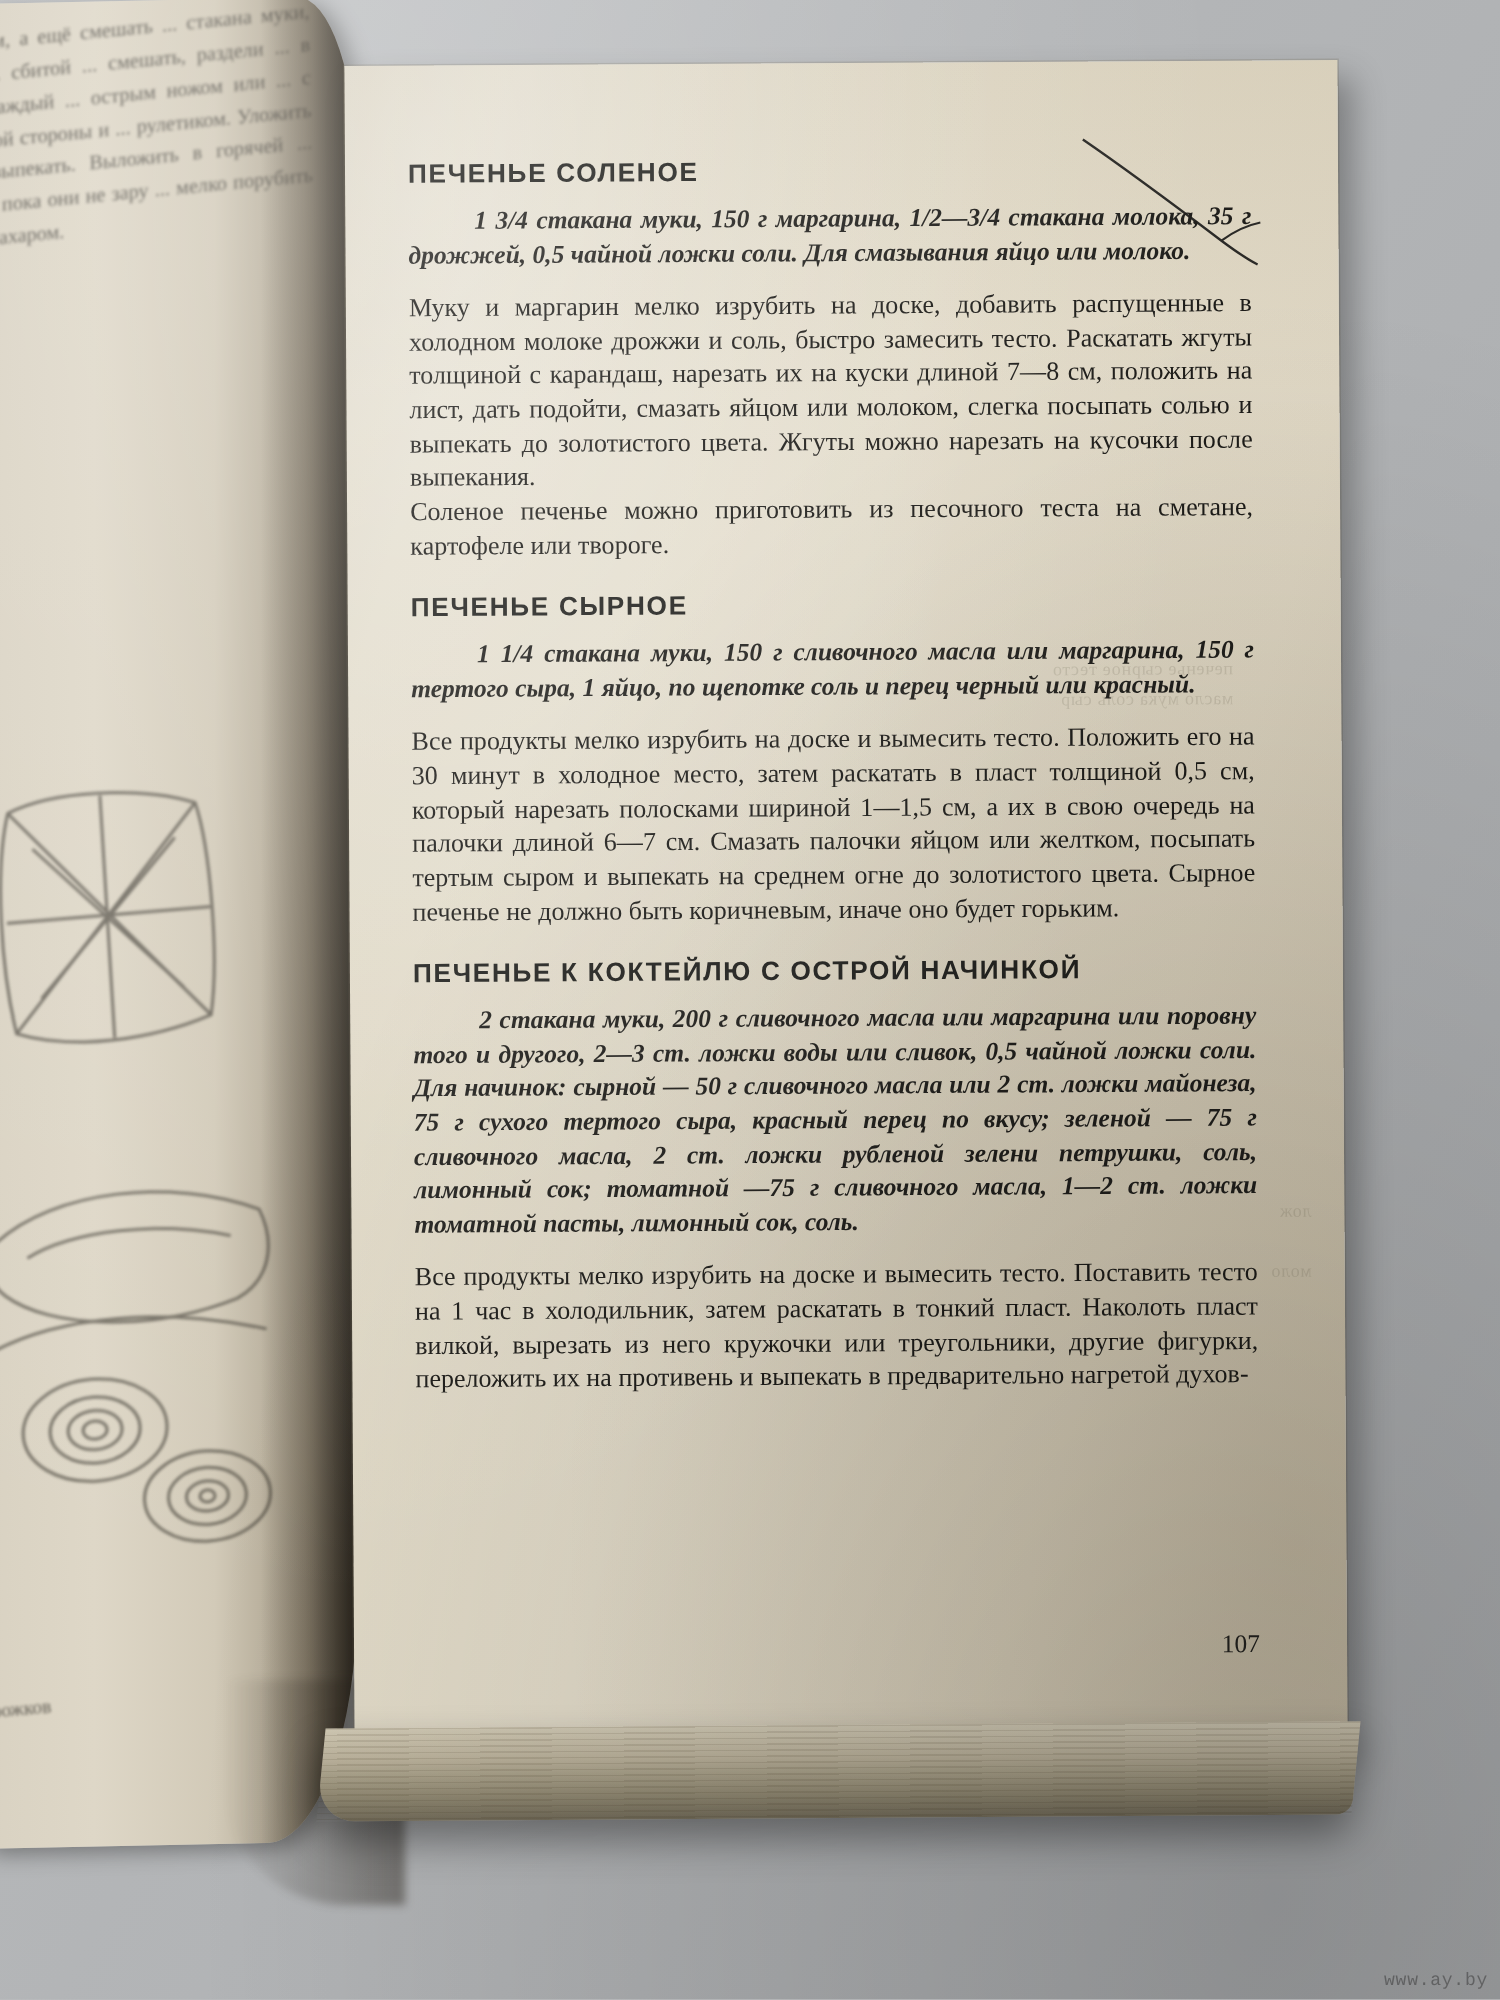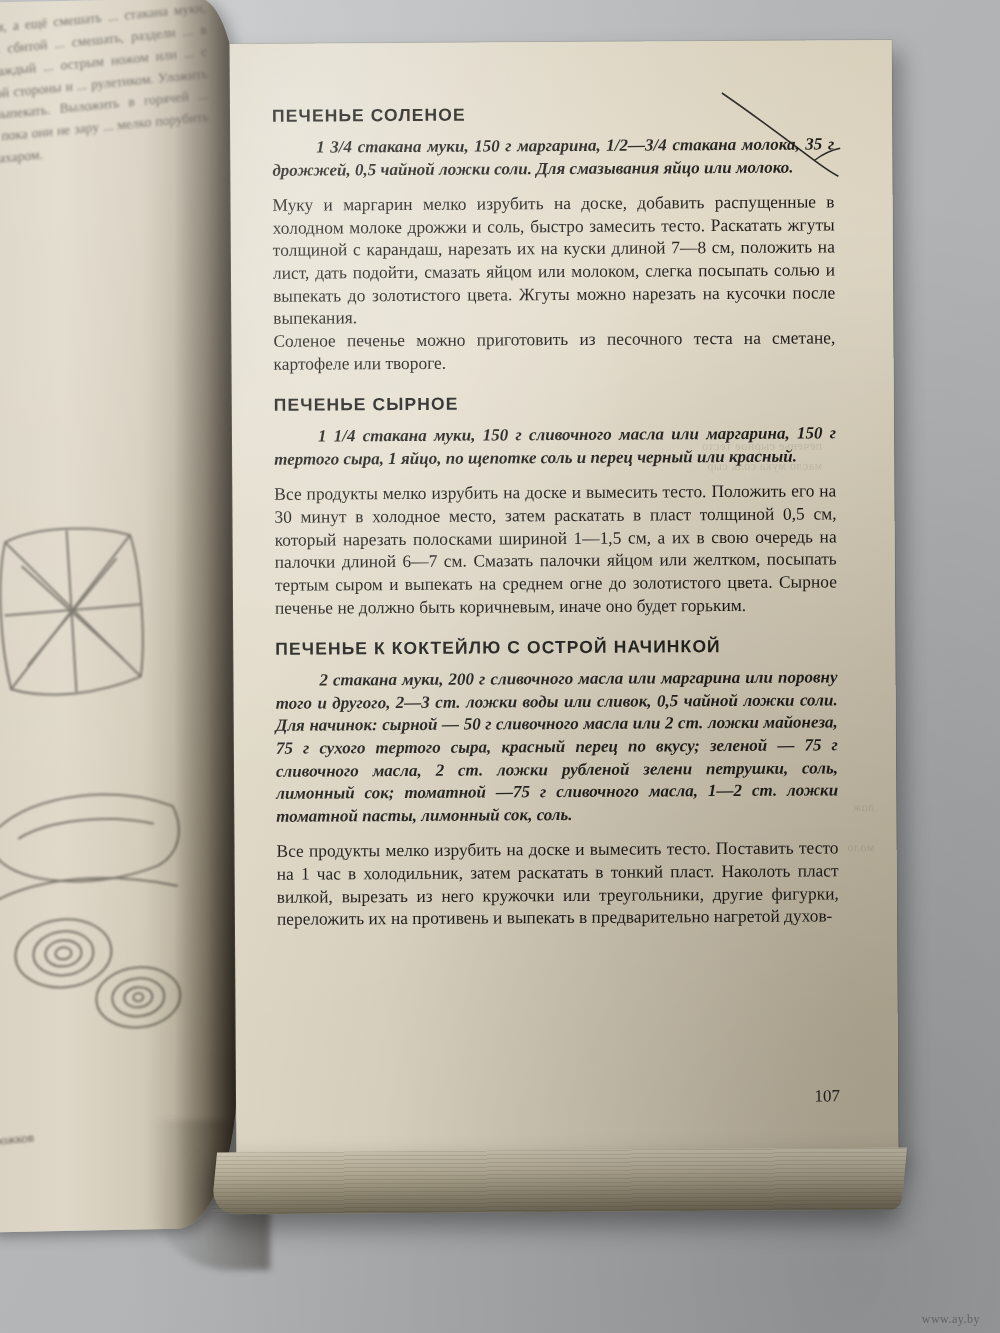--- a/index.html
+++ b/index.html
@@ -214,23 +214,23 @@
     height: 150px;
     background: linear-gradient(90deg, rgba(40,34,26,0.0), rgba(40,34,26,0.45));
     border-radius: 0 0 0 80px;
     filter: blur(3px);
     pointer-events: none;
   }
 
   
   .watermark {
     position: absolute;
-    right: 20px;
+    right: 8px;
     bottom: 6px;
-    font-family: Liberation Serif, serif;
+    font-family: Liberation Mono, monospace;
     font-size: 12px;
     color: rgba(40,40,40,0.45);
     letter-spacing: .5px;
   }
 </style>
 </head>
 <body>
 
 <div class="scene">
 

